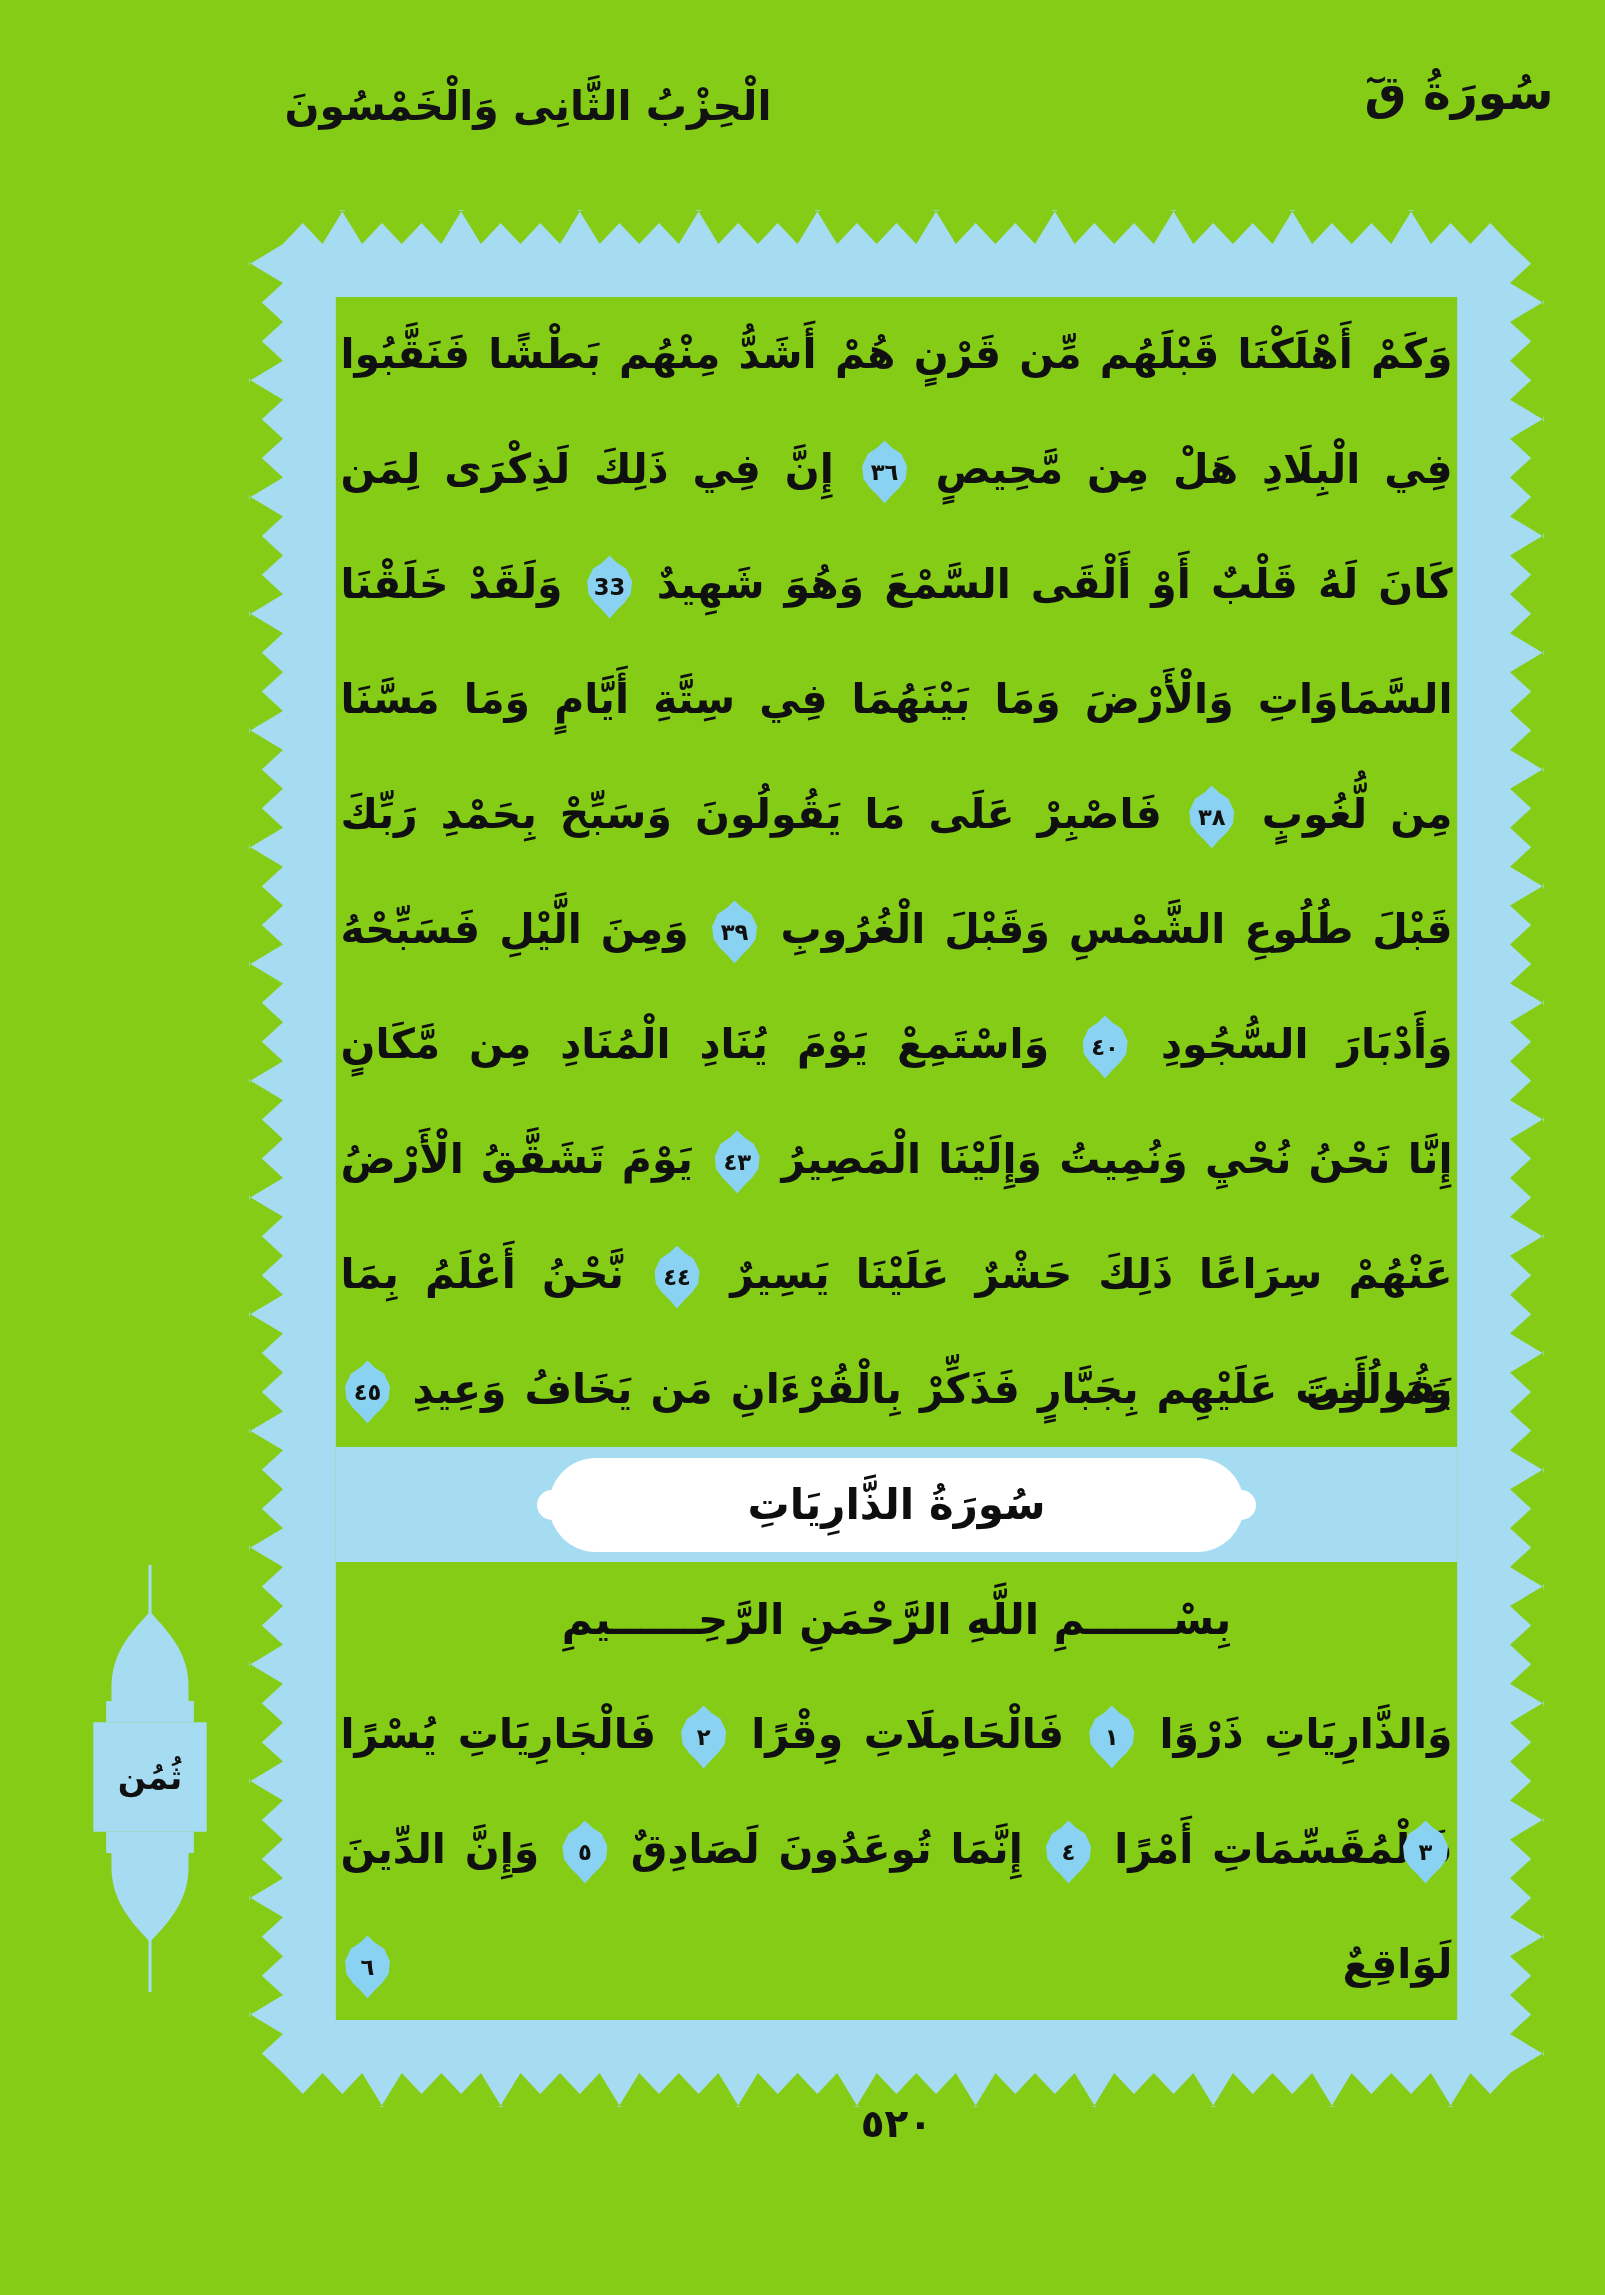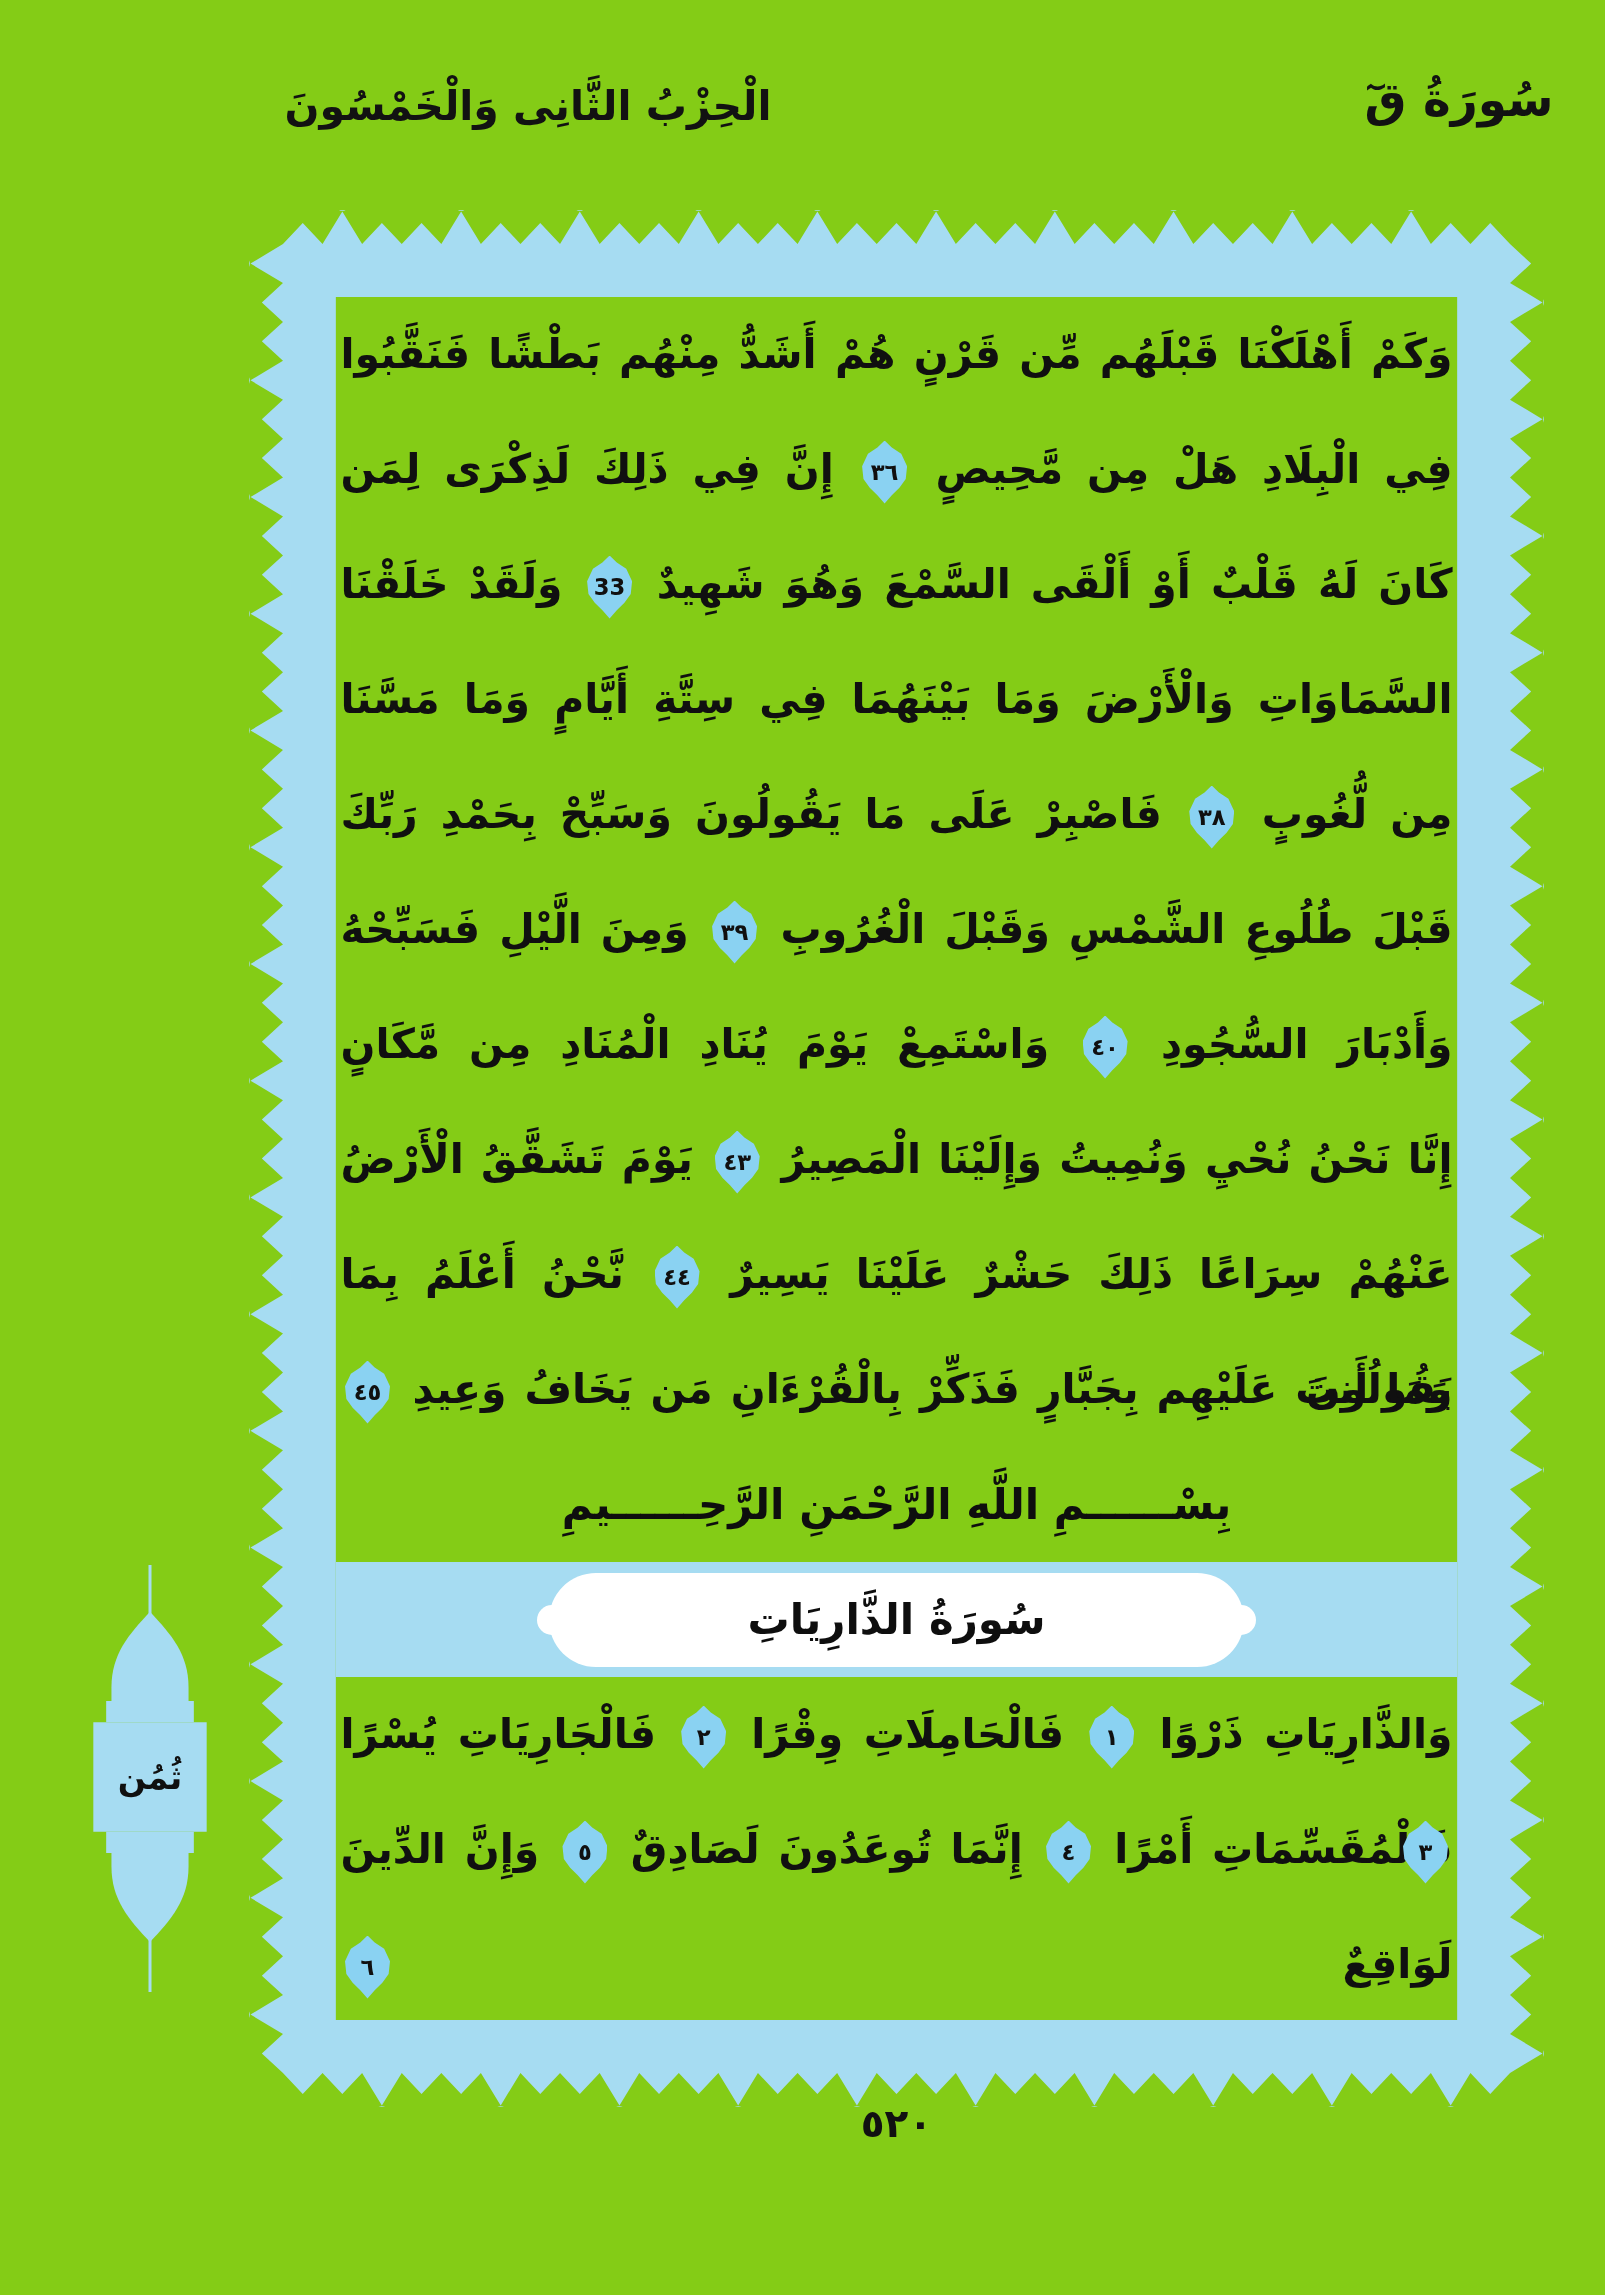--- a/index.html
+++ b/index.html
@@ -1,21 +1,21 @@
 <!DOCTYPE html>
 <html lang="ar" style="font-size:12px"><head>
 <meta charset="utf-8">
 <style>
   html,body{margin:0;padding:0;background:#ffffff;}
   .page{position:relative;width:1605px;height:2295px;background:#84cc16;overflow:hidden;
         font-family:"DejaVu Sans",sans-serif;direction:rtl;}
   
   .hdr{position:absolute;color:#121212;font-weight:700;text-align:center;white-space:nowrap;}
   .hdr-left{left:279px;top:82px;width:498px;font-size:41px;}
-  .hdr-right{left:1327px;top:72px;width:264px;font-size:47px;}
+  .hdr-right{left:1327px;top:65px;width:264px;font-size:47px;}
   
   .frame-svg{position:absolute;left:249px;top:210px;}
   
   .content{position:absolute;left:336px;top:297px;width:1121px;height:1723px;
            display:flex;flex-direction:column;}
   .row{flex:0 0 115px;height:115px;overflow:visible;}
   .ayah{direction:rtl;text-align:justify;text-align-last:justify;-moz-text-align-last:justify;
         font-size:41px;line-height:115px;font-weight:700;color:#101010;padding:0 4.5px;}
   .ayah .txt{white-space:normal;}
   .medallion{display:inline-flex;align-items:center;justify-content:center;
@@ -105,26 +105,26 @@
       <div class="row ayah"><span class="txt">وَكَمْ أَهْلَكْنَا قَبْلَهُم مِّن قَرْنٍ هُمْ أَشَدُّ مِنْهُم بَطْشًا فَنَقَّبُوا</span> </div>
       <div class="row ayah"><span class="txt">فِي الْبِلَادِ هَلْ مِن مَّحِيصٍ</span> <span class="medallion" style="background: rgb(138, 210, 242);">٣٦</span> <span class="txt">إِنَّ فِي ذَلِكَ لَذِكْرَى لِمَن</span> </div>
       <div class="row ayah"><span class="txt">كَانَ لَهُ قَلْبٌ أَوْ أَلْقَى السَّمْعَ وَهُوَ شَهِيدٌ</span> <span class="medallion" style="background: rgb(138, 210, 242);">33</span> <span class="txt">وَلَقَدْ خَلَقْنَا</span> </div>
       <div class="row ayah"><span class="txt">السَّمَاوَاتِ وَالْأَرْضَ وَمَا بَيْنَهُمَا فِي سِتَّةِ أَيَّامٍ وَمَا مَسَّنَا</span> </div>
       <div class="row ayah"><span class="txt">مِن لُّغُوبٍ</span> <span class="medallion" style="background: rgb(138, 210, 242);">٣٨</span> <span class="txt">فَاصْبِرْ عَلَى مَا يَقُولُونَ وَسَبِّحْ بِحَمْدِ رَبِّكَ</span> </div>
       <div class="row ayah"><span class="txt">قَبْلَ طُلُوعِ الشَّمْسِ وَقَبْلَ الْغُرُوبِ</span> <span class="medallion" style="background: rgb(138, 210, 242);">٣٩</span> <span class="txt">وَمِنَ الَّيْلِ فَسَبِّحْهُ</span> </div>
       <div class="row ayah"><span class="txt">وَأَدْبَارَ السُّجُودِ</span> <span class="medallion" style="background: rgb(138, 210, 242);">٤٠</span> <span class="txt">وَاسْتَمِعْ يَوْمَ يُنَادِ الْمُنَادِ مِن مَّكَانٍ</span> </div>
       <div class="row ayah"><span class="txt">إِنَّا نَحْنُ نُحْيِ وَنُمِيتُ وَإِلَيْنَا الْمَصِيرُ</span> <span class="medallion" style="background: rgb(138, 210, 242);">٤٣</span> <span class="txt">يَوْمَ تَشَقَّقُ الْأَرْضُ</span> </div>
       <div class="row ayah"><span class="txt">عَنْهُمْ سِرَاعًا ذَلِكَ حَشْرٌ عَلَيْنَا يَسِيرٌ</span> <span class="medallion" style="background: rgb(138, 210, 242);">٤٤</span> <span class="txt">نَّحْنُ أَعْلَمُ بِمَا يَقُولُونَ</span> </div>
       <div class="row ayah"><span class="txt">وَمَا أَنتَ عَلَيْهِم بِجَبَّارٍ فَذَكِّرْ بِالْقُرْءَانِ مَن يَخَافُ وَعِيدِ</span> <span class="medallion" style="background: rgb(138, 210, 242);">٤٥</span> </div>
-      <div class="row basmala">بِسْــــــمِ اللَّهِ الرَّحْمَنِ الرَّحِــــــيمِ</div>
       <div class="row banner" style="background: rgb(166, 220, 242);">
         <div class="cartouche">
           <span class="banner-title">سُورَةُ الذَّارِيَاتِ</span>
         </div>
       </div>
+      <div class="row basmala">بِسْــــــمِ اللَّهِ الرَّحْمَنِ الرَّحِــــــيمِ</div>
       <div class="row ayah"><span class="txt">وَالذَّارِيَاتِ ذَرْوًا</span> <span class="medallion" style="background: rgb(138, 210, 242);">١</span> <span class="txt">فَالْحَامِلَاتِ وِقْرًا</span> <span class="medallion" style="background: rgb(138, 210, 242);">٢</span> <span class="txt">فَالْجَارِيَاتِ يُسْرًا</span> <span class="medallion" style="background: rgb(138, 210, 242);">٣</span> </div>
       <div class="row ayah"><span class="txt">فَالْمُقَسِّمَاتِ أَمْرًا</span> <span class="medallion" style="background: rgb(138, 210, 242);">٤</span> <span class="txt">إِنَّمَا تُوعَدُونَ لَصَادِقٌ</span> <span class="medallion" style="background: rgb(138, 210, 242);">٥</span> <span class="txt">وَإِنَّ الدِّينَ لَوَاقِعٌ</span> <span class="medallion" style="background: rgb(138, 210, 242);">٦</span> </div>
     </div>
 
   <svg class="thumn-svg" id="thumn" width="130" height="427" viewBox="0 0 172 565">
     <g id="thumn-shape">
         <path d="M84,0 L88,0 L88,70 L84,70 Z" fill="#A6DCF2"></path>
         <path d="M86,62 C114,92 137,118 137,162 L137,180 L35,180 L35,162 C35,118 58,92 86,62 Z" fill="#A6DCF2"></path>
         <path d="M28,180 L144,180 L144,208 L28,208 Z" fill="#A6DCF2"></path>
         <path d="M11,208 L161,208 L161,353 L11,353 Z" fill="#A6DCF2"></path>

